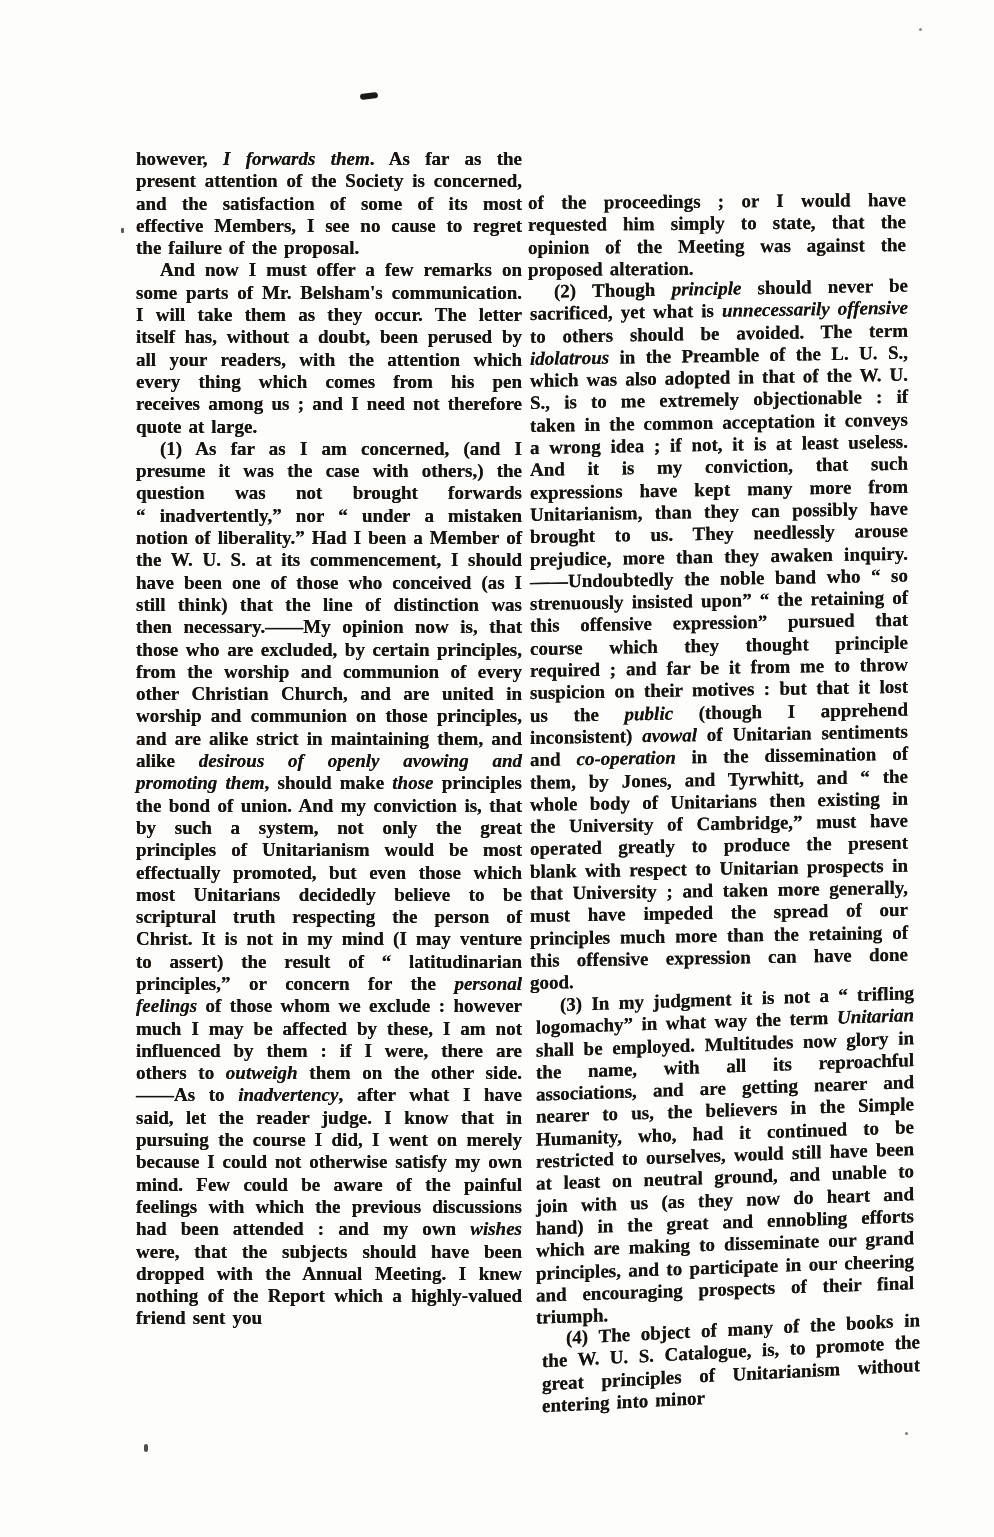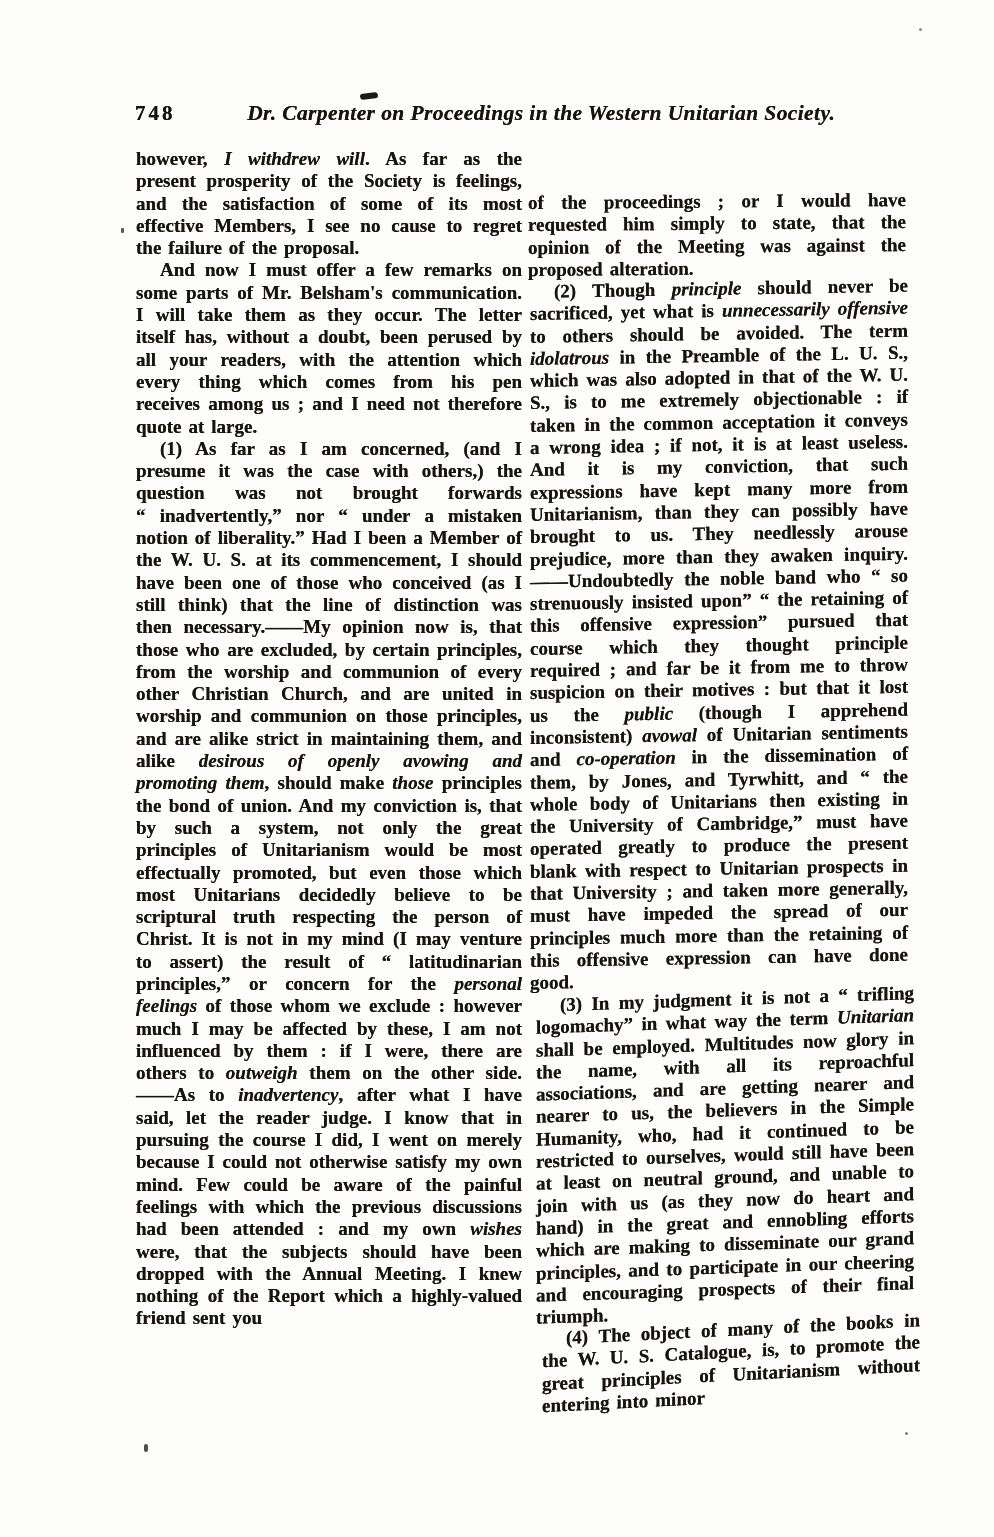--- a/index.html
+++ b/index.html
@@ -54,27 +54,23 @@
 <body>
 
 <div class="page">
 
   <div class="smudge"></div>
   <div class="speck s1"></div>
   <div class="speck s2"></div>
   <div class="speck s3"></div>
   <div class="speck s4"></div>
 
-  <div class="header">
-    <span class="page-num">748</span>
-    <span class="running-title">Dr. Carpenter on Proceedings in the Western Unitarian Society.</span>
-  </div>
 
   <div class="col col-left">
-      <p><span>however, </span><em>I withdrew will</em><span>. As far as the present prosperity of the Society is feelings, and the satisfaction of some of its most effective Members, I see no cause to regret the failure of the proposal.</span></p>
+      <p><span>however, </span><em>I forwards them</em><span>. As far as the present attention of the Society is concerned, and the satisfaction of some of its most effective Members, I see no cause to regret the failure of the proposal.</span></p>
       <p class="indent"><span>And now I must offer a few remarks on some parts of Mr. Belsham's communication. I will take them as they occur. The letter itself has, without a doubt, been perused by all your readers, with the attention which every thing which comes from his pen receives among us&nbsp;; and I need not therefore quote at large.</span></p>
       <p class="indent"><span>(1) As far as I am concerned, (and I presume it was the case with others,) the question was not brought forwards “&nbsp;inadvertently,” nor “&nbsp;under a mistaken notion of liberality.” Had I been a Member of the W. U. S. at its commencement, I should have been one of those who conceived (as I still think) that the line of distinction was then necessary.——My opinion now is, that those who are excluded, by certain principles, from the worship and communion of every other Christian Church, and are united in worship and communion on those principles, and are alike strict in maintaining them, and alike </span><em>desirous of openly avowing and promoting them</em><span>, should make </span><em>those</em><span> principles the bond of union. And my conviction is, that by such a system, not only the great principles of Unitarianism would be most effectually promoted, but even those which most Unitarians decidedly believe to be scriptural truth respecting the person of Christ. It is not in my mind (I may venture to assert) the result of “&nbsp;latitudinarian principles,” or concern for the </span><em>personal feelings</em><span> of those whom we exclude&nbsp;: however much I may be affected by these, I am not influenced by them&nbsp;: if I were, there are others to </span><em>outweigh</em><span> them on the other side.——As to </span><em>inadvertency</em><span>, after what I have said, let the reader judge. I know that in pursuing the course I did, I went on merely because I could not otherwise satisfy my own mind. Few could be aware of the painful feelings with which the previous discussions had been attended&nbsp;: and my own </span><em>wishes</em><span> were, that the subjects should have been dropped with the Annual Meeting. I knew nothing of the Report which a highly-valued friend sent you</span></p>
     </div>
   <div class="col col-right">
       <p><span>of the proceedings&nbsp;; or I would have requested him simply to state, that the opinion of the Meeting was against the proposed alteration.</span></p>
       <p class="indent"><span>(2) Though </span><em>principle</em><span> should never be sacrificed, yet what is </span><em>unnecessarily offensive</em><span> to others should be avoided. The term </span><em>idolatrous</em><span> in the Preamble of the L. U. S., which was also adopted in that of the W. U. S., is to me extremely objectionable&nbsp;: if taken in the common acceptation it conveys a wrong idea&nbsp;; if not, it is at least useless. And it is my conviction, that such expressions have kept many more from Unitarianism, than they can possibly have brought to us. They needlessly arouse prejudice, more than they awaken inquiry.——Undoubtedly the noble band who “&nbsp;so strenuously insisted upon” “&nbsp;the retaining of this offensive expression” pursued that course which they thought principle required&nbsp;; and far be it from me to throw suspicion on their motives&nbsp;: but that it lost us the </span><em>public</em><span> (though I apprehend inconsistent) </span><em>avowal</em><span> of Unitarian sentiments and </span><em>co-operation</em><span> in the dissemination of them, by Jones, and Tyrwhitt, and “&nbsp;the whole body of Unitarians then existing in the University of Cambridge,” must have operated greatly to produce the present blank with respect to Unitarian prospects in that University&nbsp;; and taken more generally, must have impeded the spread of our principles much more than the retaining of this offensive expression can have done good.</span></p>
       <p class="indent"><span>(3) In my judgment it is not a “&nbsp;trifling logomachy” in what way the term </span><em>Unitarian</em><span> shall be employed. Multitudes now glory in the name, with all its reproachful associations, and are getting nearer and nearer to us, the believers in the Simple Humanity, who, had it continued to be restricted to ourselves, would still have been at least on neutral ground, and unable to join with us (as they now do heart and hand) in the great and ennobling efforts which are making to disseminate our grand principles, and to participate in our cheering and encouraging prospects of their final triumph.</span></p>
       <p class="indent"><span>(4) The object of many of the books in the W. U. S. Catalogue, is, to promote the great principles of Unitarianism without entering into minor</span></p>
     </div>
 

